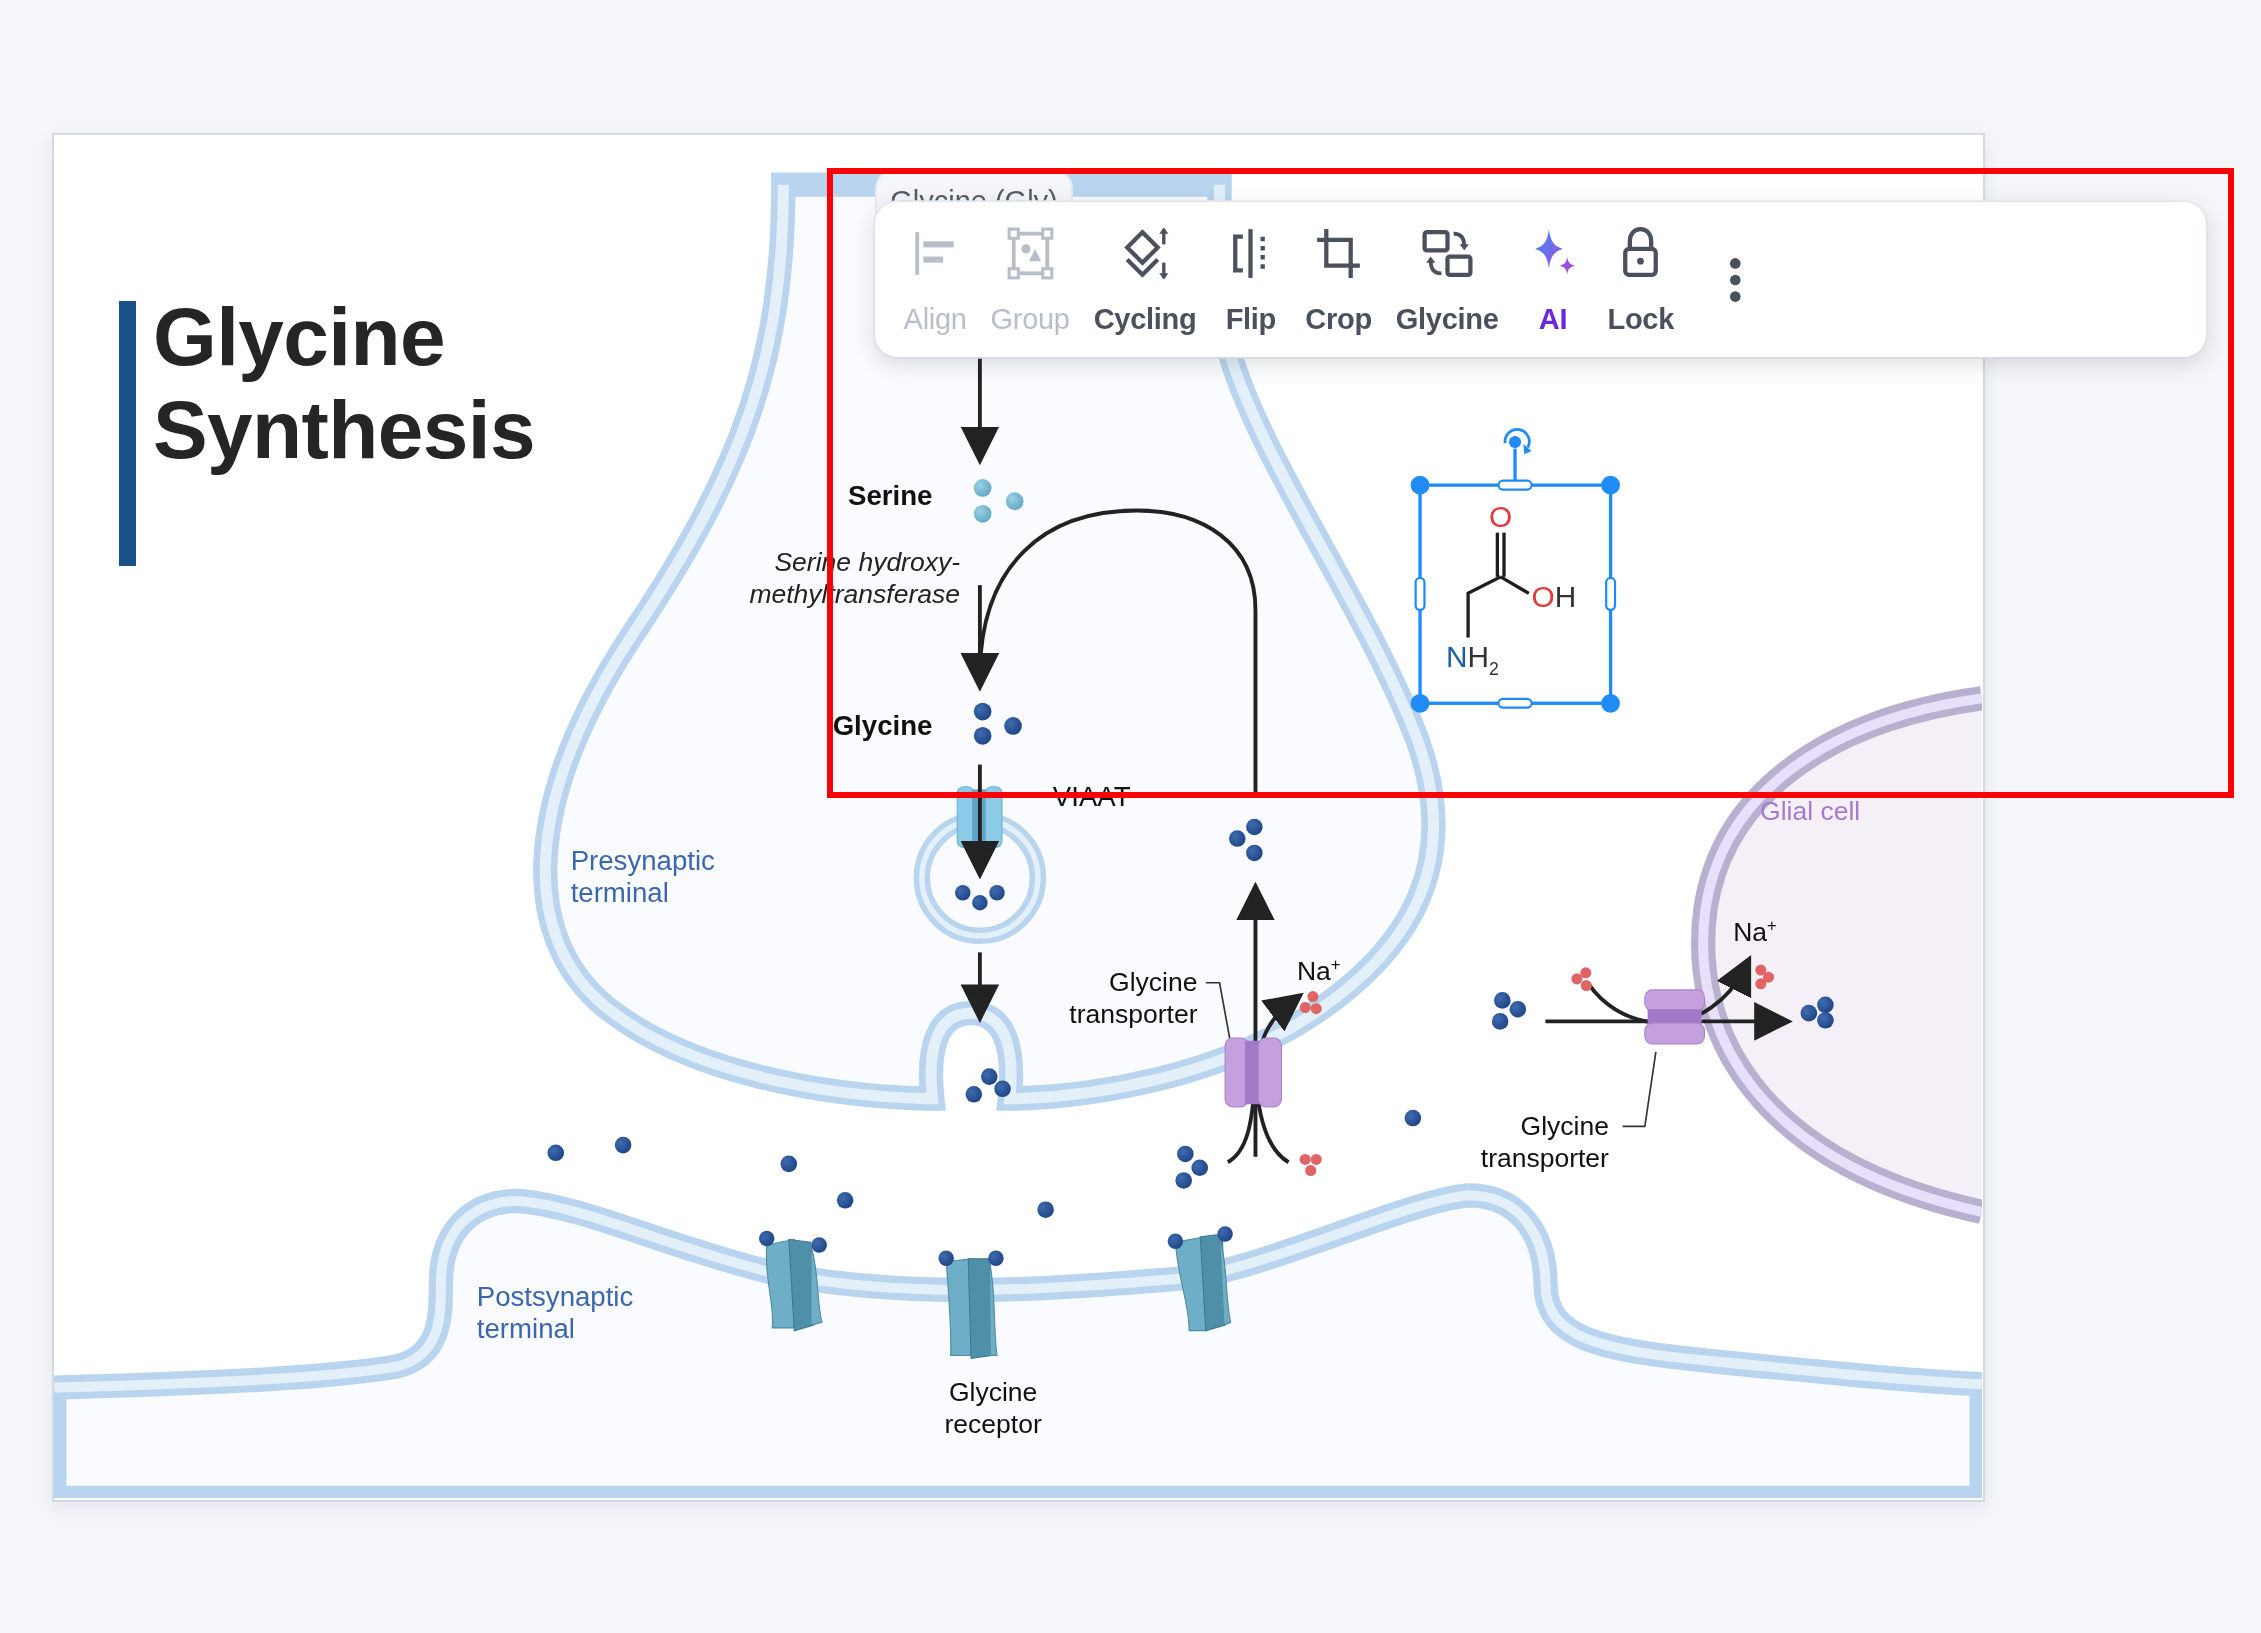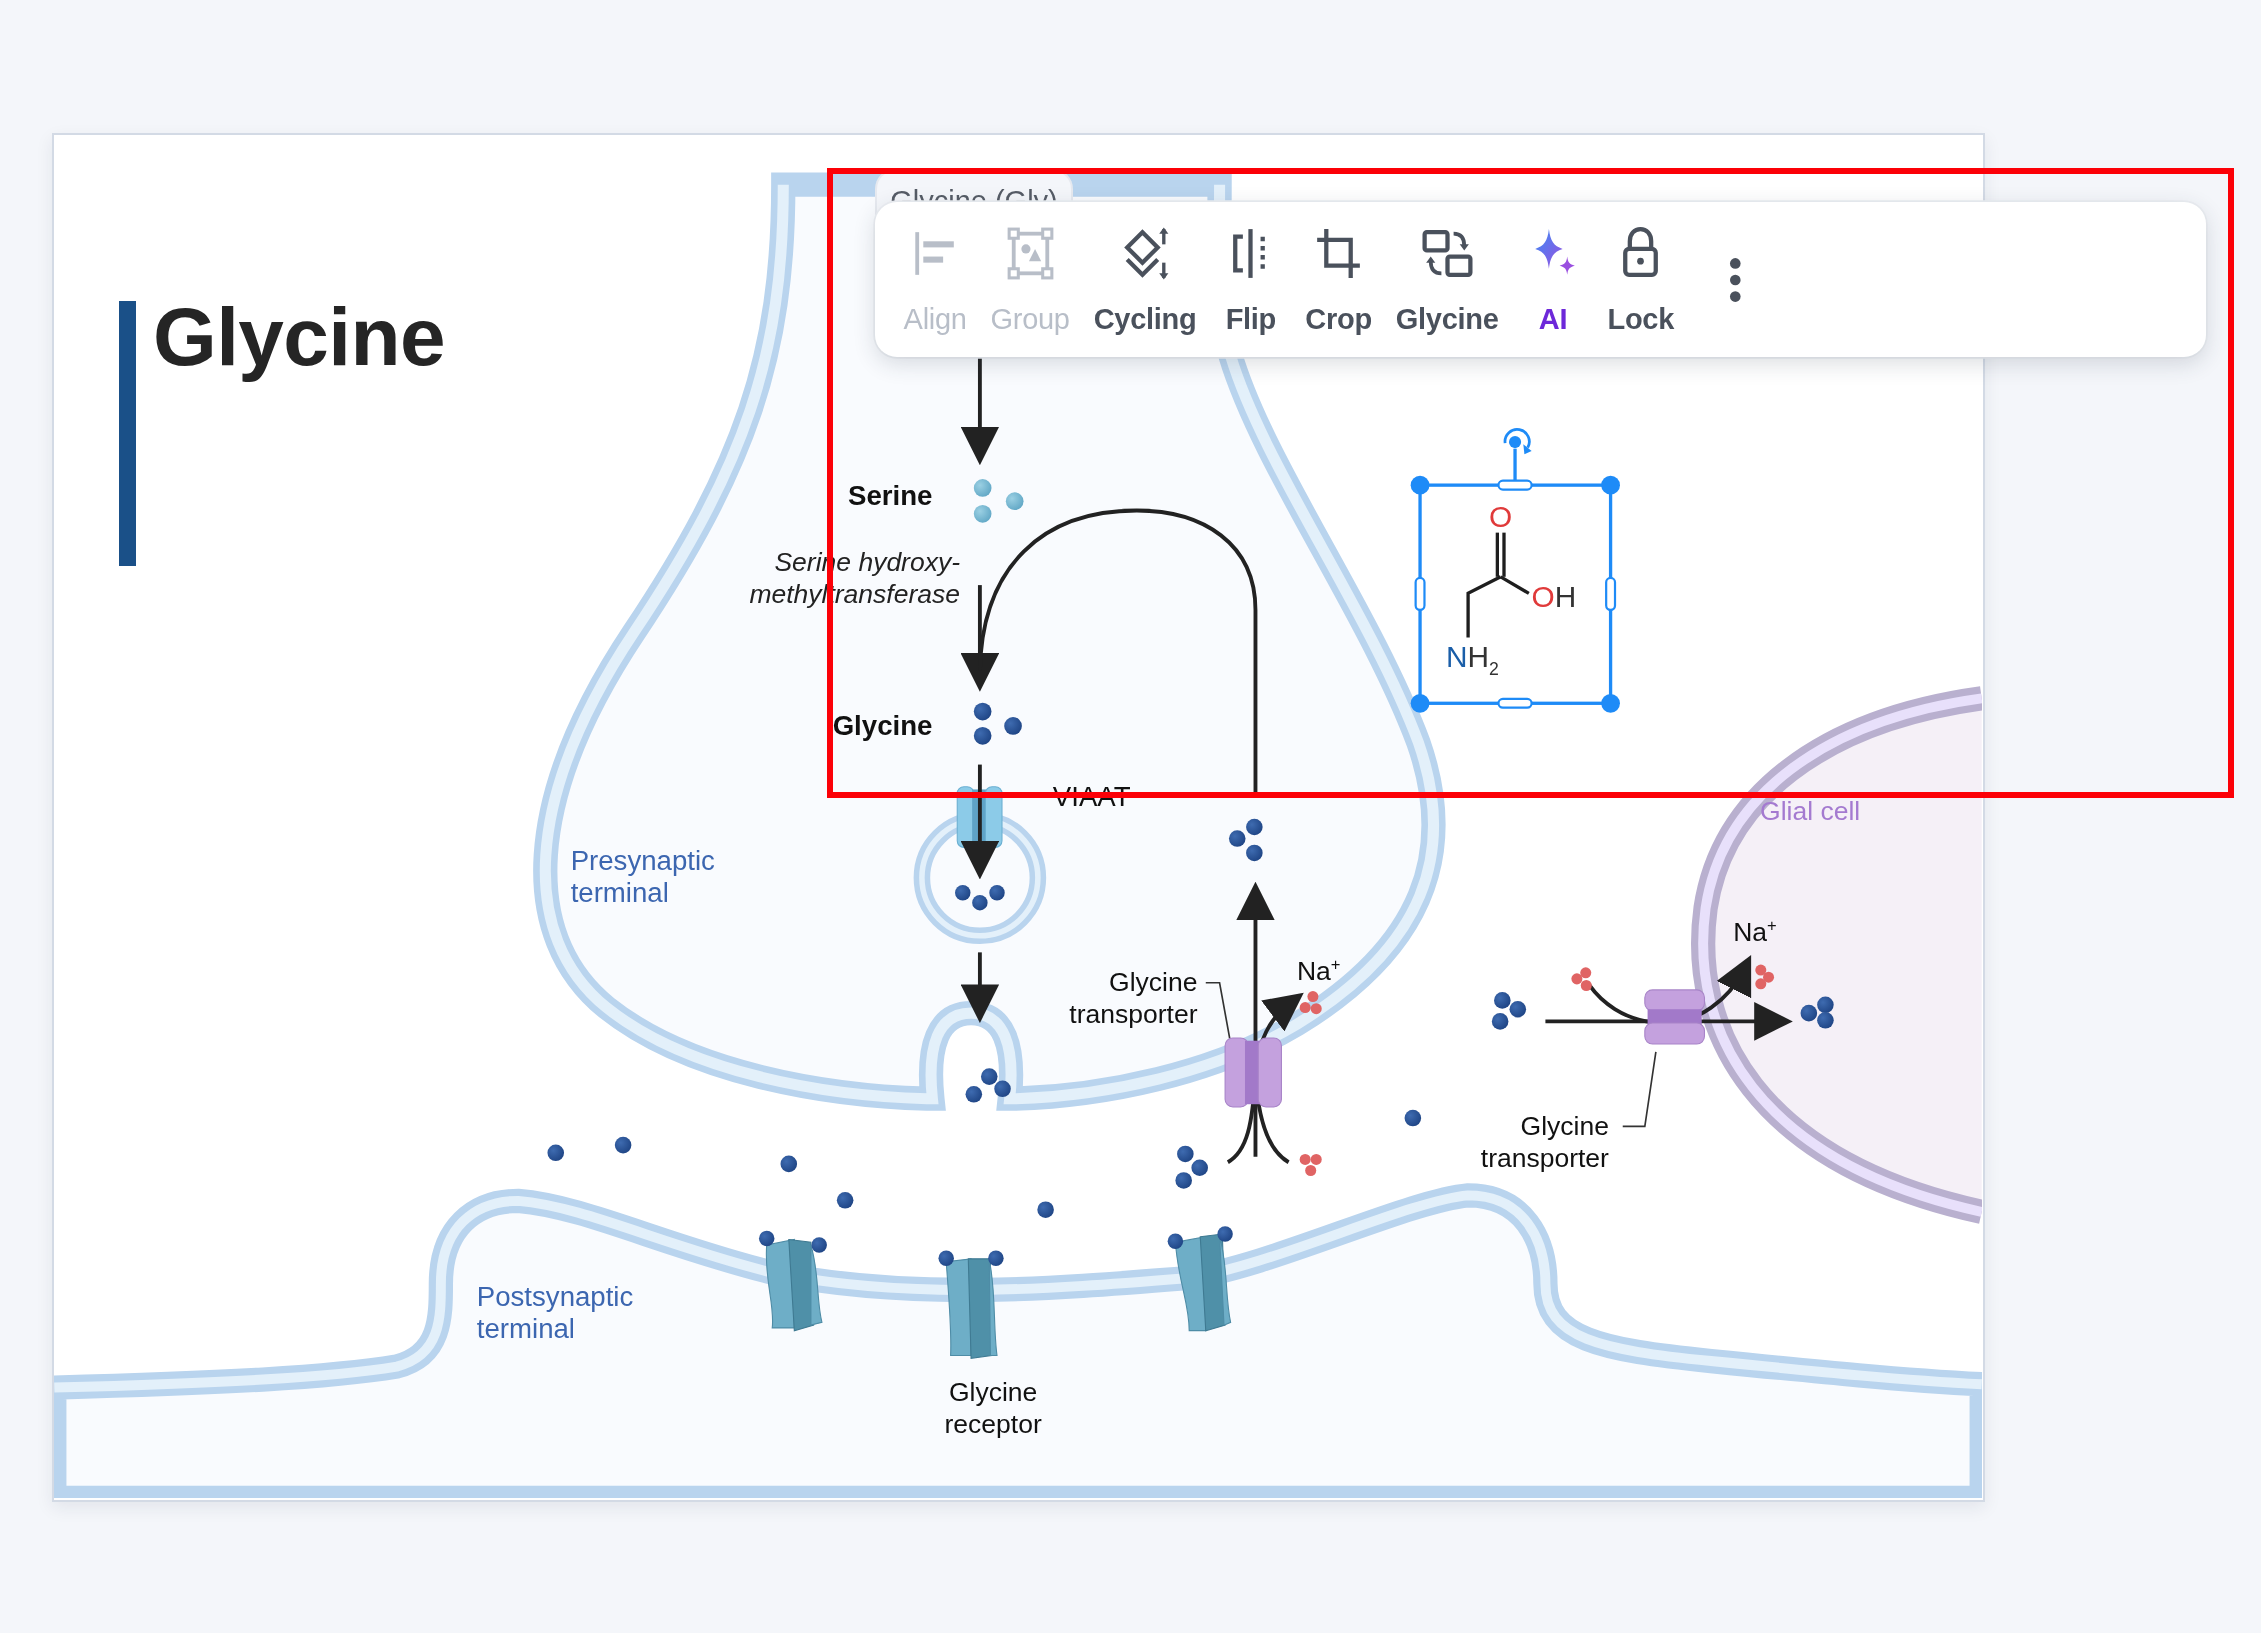--- a/index.html
+++ b/index.html
@@ -252,20 +252,21 @@
       <rect x="2615" y="626" width="60" height="16" rx="8" fill="#fff" stroke-width="4"></rect>
       <rect x="2615" y="1021" width="60" height="16" rx="8" fill="#fff" stroke-width="4"></rect>
       <rect x="2465" y="802" width="16" height="58" rx="8" fill="#fff" stroke-width="4"></rect>
       <rect x="2810" y="802" width="16" height="58" rx="8" fill="#fff" stroke-width="4"></rect>
     </g>
   </svg>
 
   <div class="title-bar"></div>
   <div class="title-text">
     <span>Glycine</span>
+    <span>Synthesis</span>
   </div>
 </div>
 
 <div class="obj-tab">Glycine (Gly)</div>
 
 <div class="toolbar">
   <div class="tool disabled">
     <svg class="tool-icon" viewBox="0 0 40 40">
       <line x1="8" y1="6" x2="8" y2="34" stroke="#b8bec8" stroke-width="2.5"></line>
       <rect x="12" y="12" width="20" height="4" fill="#b8bec8"></rect>

